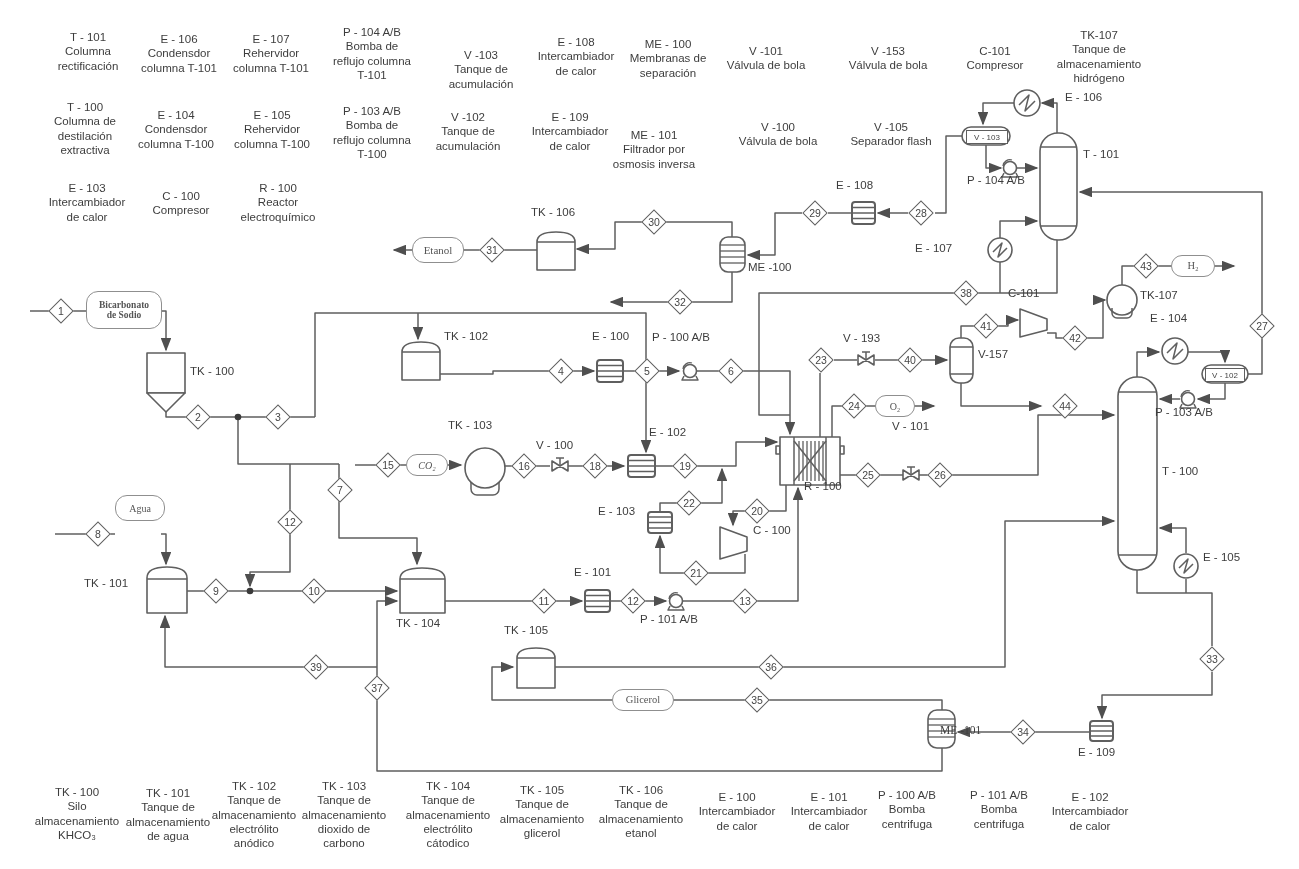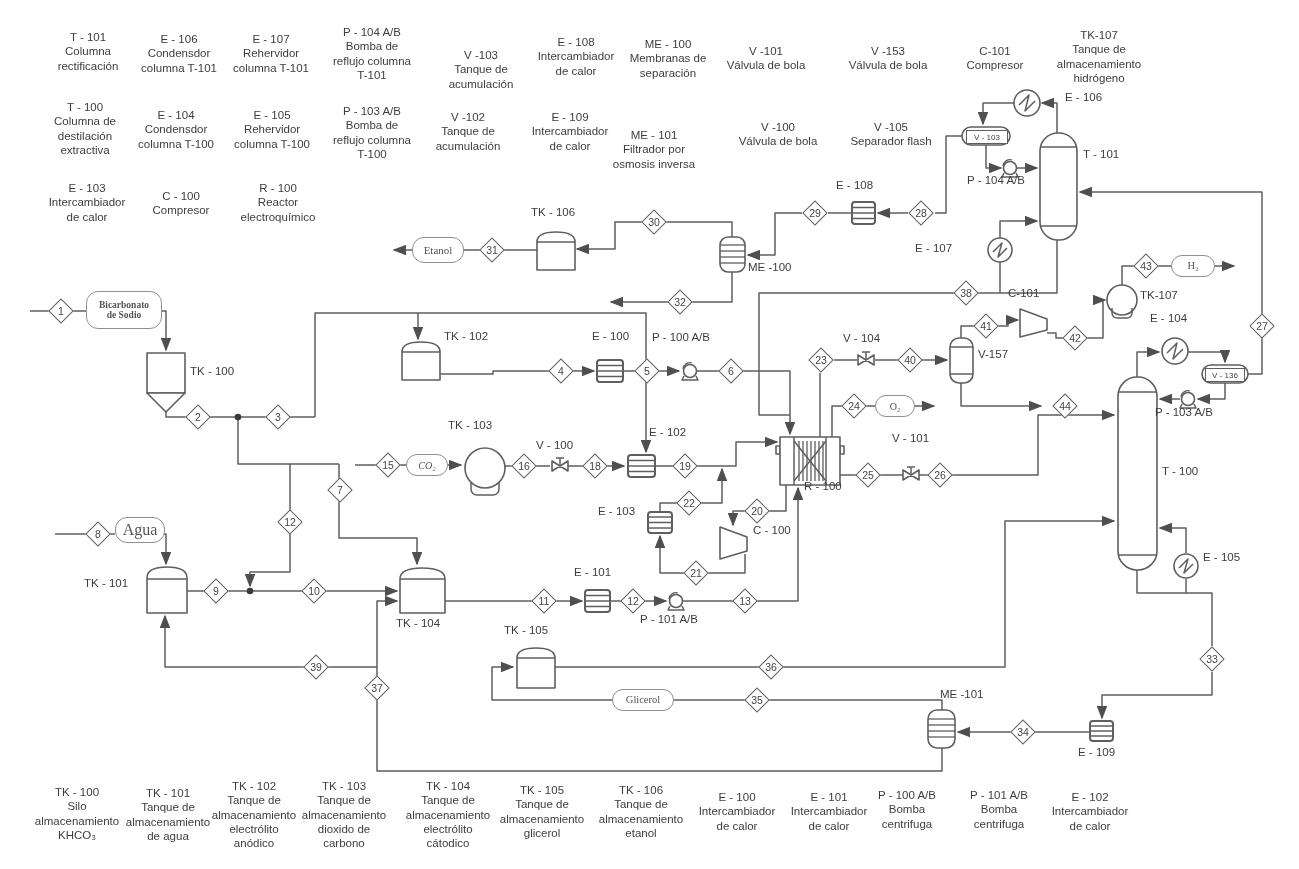--- a/index.html
+++ b/index.html
@@ -411,36 +411,36 @@
     <div class="lbl" style="left: 574px; top: 566px;">E - 101</div>
     <div class="lbl" style="left: 649px; top: 426px;">E - 102</div>
     <div class="lbl" style="left: 598px; top: 505px;">E - 103</div>
     <div class="lbl" style="left: 1150px; top: 312px;">E - 104</div>
     <div class="lbl" style="left: 1203px; top: 551px;">E - 105</div>
     <div class="lbl" style="left: 1065px; top: 91px;">E - 106</div>
     <div class="lbl" style="left: 915px; top: 242px;">E - 107</div>
     <div class="lbl" style="left: 836px; top: 179px;">E - 108</div>
     <div class="lbl" style="left: 1078px; top: 746px;">E - 109</div>
     <div class="lbl" style="left: 748px; top: 261px;">ME -100</div>
-    <div class="lbl" style="left: 940px; top: 688px;">ME -101</div>
+    <div class="lbl" style="left: 940px; top: 724px; font-family: Liberation Serif, serif;">ME -101</div>
     <div class="lbl" style="left: 652px; top: 331px;">P - 100 A/B</div>
     <div class="lbl" style="left: 640px; top: 613px;">P - 101 A/B</div>
     <div class="lbl" style="left: 1155px; top: 406px;">P - 103 A/B</div>
     <div class="lbl" style="left: 967px; top: 174px;">P - 104 A/B</div>
     <div class="lbl" style="left: 753px; top: 524px;">C - 100</div>
     <div class="lbl" style="left: 1008px; top: 287px;">C-101</div>
     <div class="lbl" style="left: 804px; top: 480px;">R - 100</div>
     <div class="lbl" style="left: 1162px; top: 465px;">T - 100</div>
     <div class="lbl" style="left: 1083px; top: 148px;">T - 101</div>
     <div class="lbl" style="left: 536px; top: 439px;">V - 100</div>
-    <div class="lbl" style="left: 892px; top: 432px;">V - 101</div>
-    <div class="lbl" style="left: 843px; top: 332px;">V - 104</div>
+    <div class="lbl" style="left: 892px; top: 420px;">V - 101</div>
+    <div class="lbl" style="left: 843px; top: 332px;">V - 193</div>
     <div class="lbl" style="left: 978px; top: 348px;">V-157</div>
     <div class="dlbl" style="left: 966px; top: 130px; width: 40px; height: 12px;">V - 103</div>
-    <div class="dlbl" style="left: 1205px; top: 368px; width: 38px; height: 12px;">V - 136</div>
+    <div class="dlbl" style="left: 1205px; top: 368px; width: 38px; height: 12px;">V - 102</div>
     <div class="dia" style="left: 61px; top: 311px;">
       <i></i>
       <b>1</b>
     </div>
     <div class="dia" style="left: 198px; top: 417px;">
       <i></i>
       <b>2</b>
     </div>
     <div class="dia" style="left: 278px; top: 417px;">
       <i></i>
@@ -601,19 +601,19 @@
     <div class="dia" style="left: 1146px; top: 266px;">
       <i></i>
       <b>43</b>
     </div>
     <div class="dia" style="left: 1008px; top: 406px; margin-left: 44px;">
       <i></i>
       <b>44</b>
     </div>
     <div class="mat" style="left: 124px; top: 310px; width: 74px; height: 36px; font-size: 9.5px; font-weight: bold;">Bicarbonato
 de Sodio</div>
-    <div class="mat" style="left: 140px; top: 530px; width: 48px; height: 24px; font-size: 16px;">Agua</div>
+    <div class="mat" style="left: 140px; top: 508px; width: 48px; height: 24px; font-size: 10px;">Agua</div>
     <div class="mat" style="left: 427px; top: 465px; width: 40px; height: 20px; font-size: 10px; font-style: italic;">CO₂</div>
     <div class="mat" style="left: 895px; top: 406px; width: 38px; height: 20px; font-size: 10px;">O₂</div>
     <div class="mat" style="left: 438px; top: 250px; width: 50px; height: 24px; font-size: 11px;">Etanol</div>
     <div class="mat" style="left: 643px; top: 700px; width: 60px; height: 20px; font-size: 10.5px;">Glicerol</div>
     <div class="mat" style="left: 1193px; top: 266px; width: 42px; height: 20px; font-size: 10.5px;">H₂</div>
   </div>
 
 </body></html>

